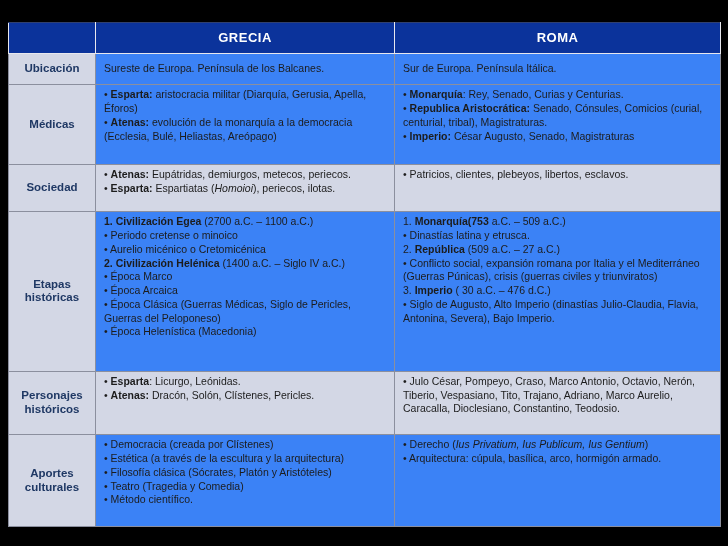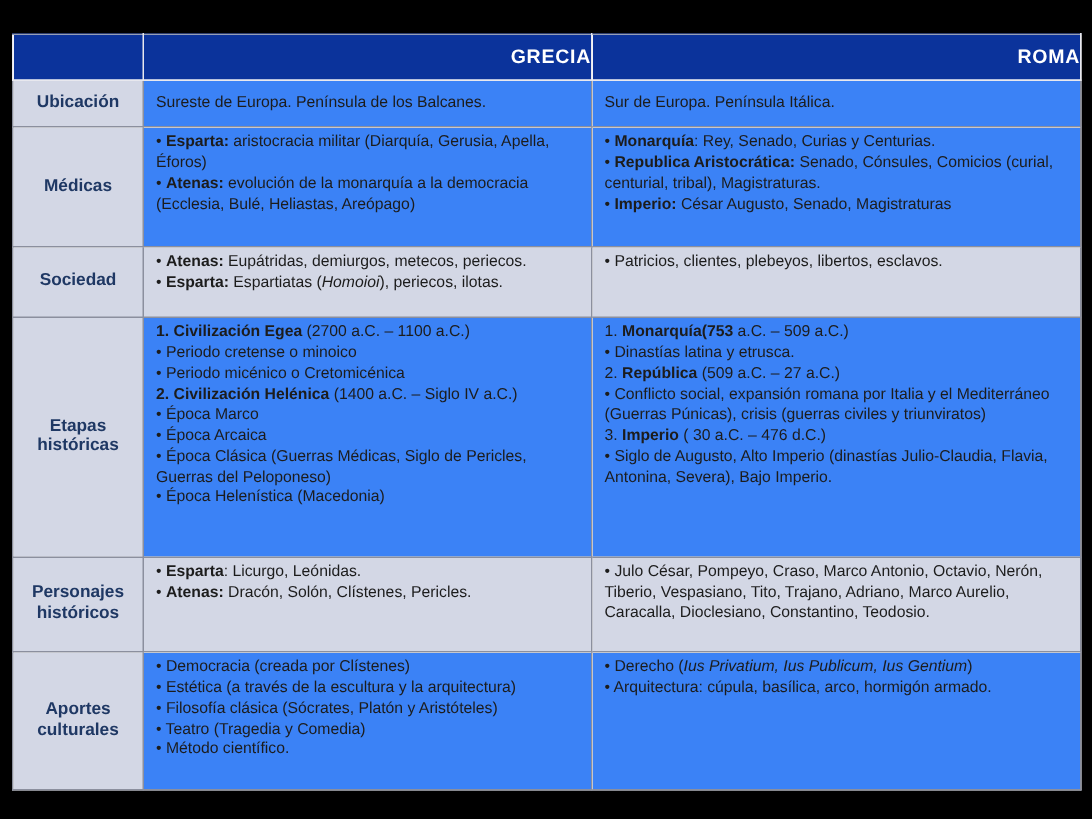--- a/index.html
+++ b/index.html
@@ -38,21 +38,21 @@
     line-height:13.8px;
     overflow:hidden;
   }
   
   tr.hdr th{
     background:var(--header_bg);
     color:var(--header_text);
     font-size:13px;
     font-weight:bold;
     letter-spacing:.5px;
-    text-align:right;
+    text-align:center;
     vertical-align:middle;
     border:1px solid #e8e8ee;
     border-top-color:#30406f;
     height:28px;
   }
   
   td.lbl{
     background:var(--label_bg);
     color:var(--label_text);
     font-weight:bold;
@@ -125,21 +125,21 @@
     <td class="data">
           <div class="tline"><span>• Patricios, clientes, plebeyos, libertos, esclavos.</span></div>
         </td>
   </tr>
 
   <tr style="height:146px">
     <td class="lbl">Etapas históricas</td>
     <td class="data">
           <div class="tline"><span class="b">1. Civilización Egea</span><span> (2700 a.C. – 1100 a.C.)</span></div>
           <div class="tline"><span>• Periodo cretense o minoico</span></div>
-          <div class="tline"><span>• Periodo micénico o Cretomicénica</span></div>
+          <div class="tline"><span>• Aurelio micénico o Cretomicénica</span></div>
           <div class="tline"><span class="b">2. Civilización Helénica</span><span> (1400 a.C. – Siglo IV a.C.)</span></div>
           <div class="tline"><span>• Época Marco</span></div>
           <div class="tline"><span>• Época Arcaica</span></div>
           <div class="tline"><span>• Época Clásica (Guerras Médicas, Siglo de Pericles, Guerras del Peloponeso)</span></div>
           <div class="tline"><span>• Época Helenística (Macedonia)</span></div>
         </td>
     <td class="data">
           <div class="tline"><span>1. </span><span class="b">Monarquía(753</span><span> a.C. – 509 a.C.)</span></div>
           <div class="tline"><span>• Dinastías latina y etrusca.</span></div>
           <div class="tline"><span>2. </span><span class="b">República</span><span> (509 a.C. – 27 a.C.)</span></div>

